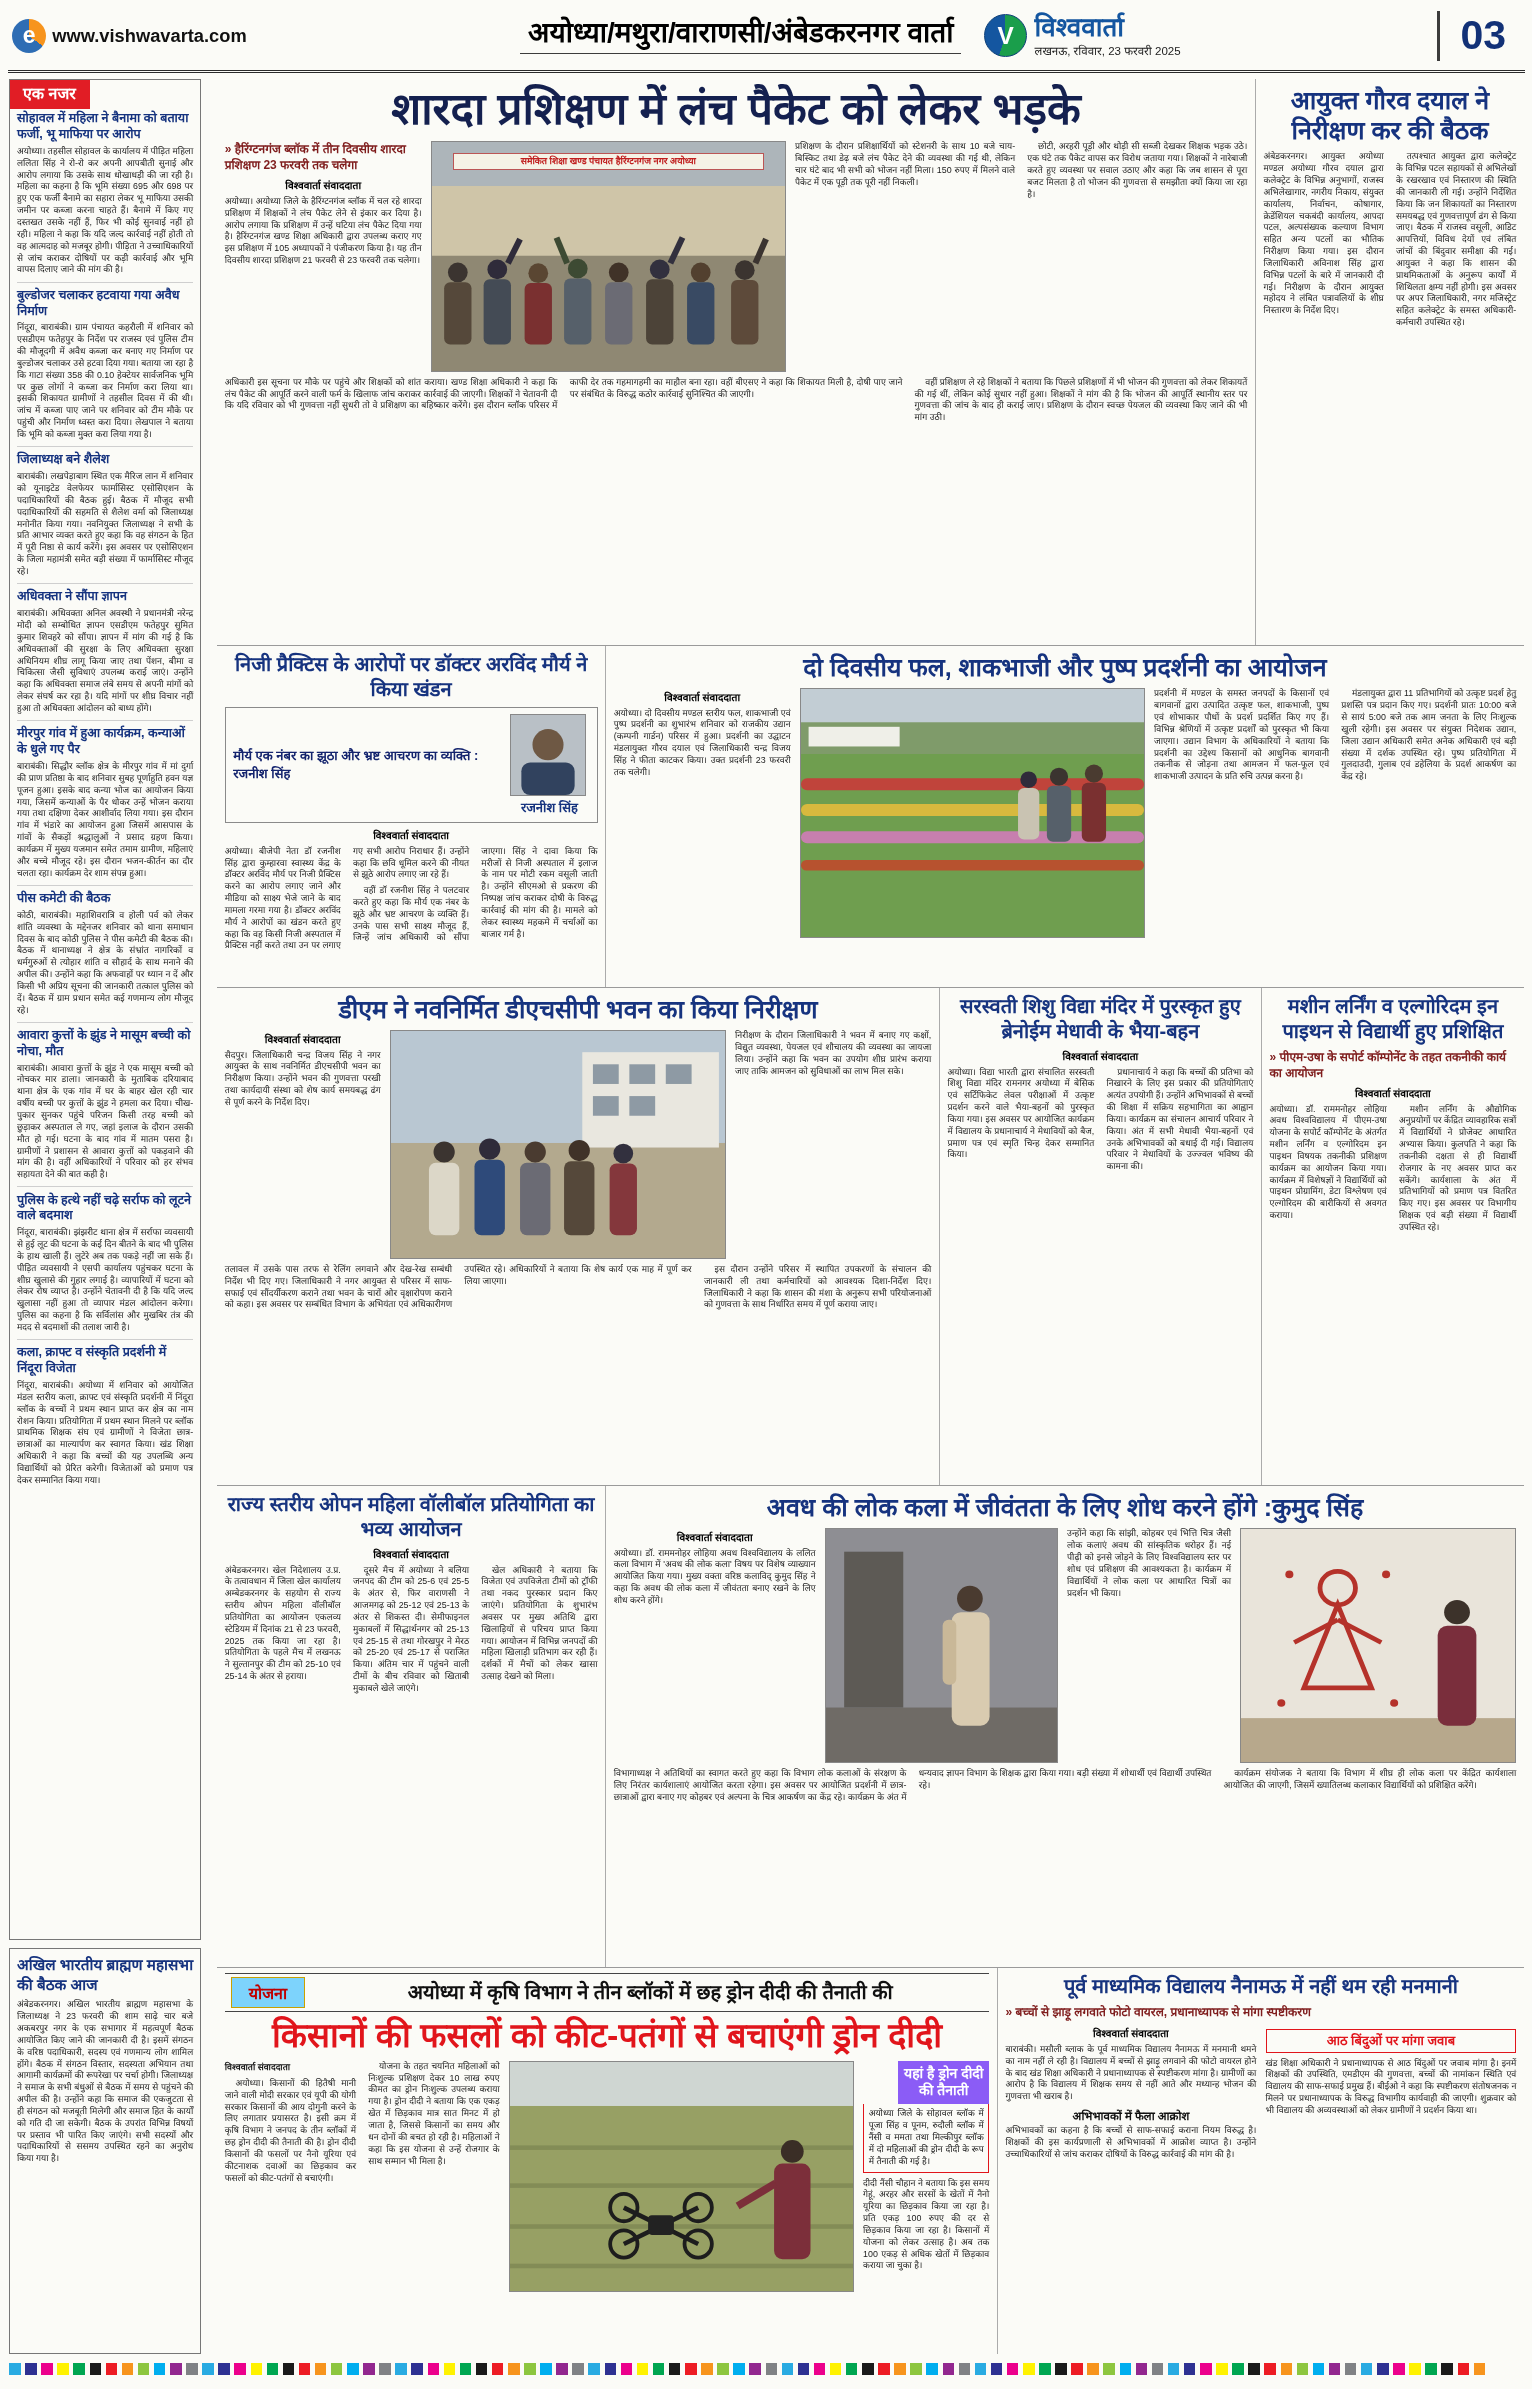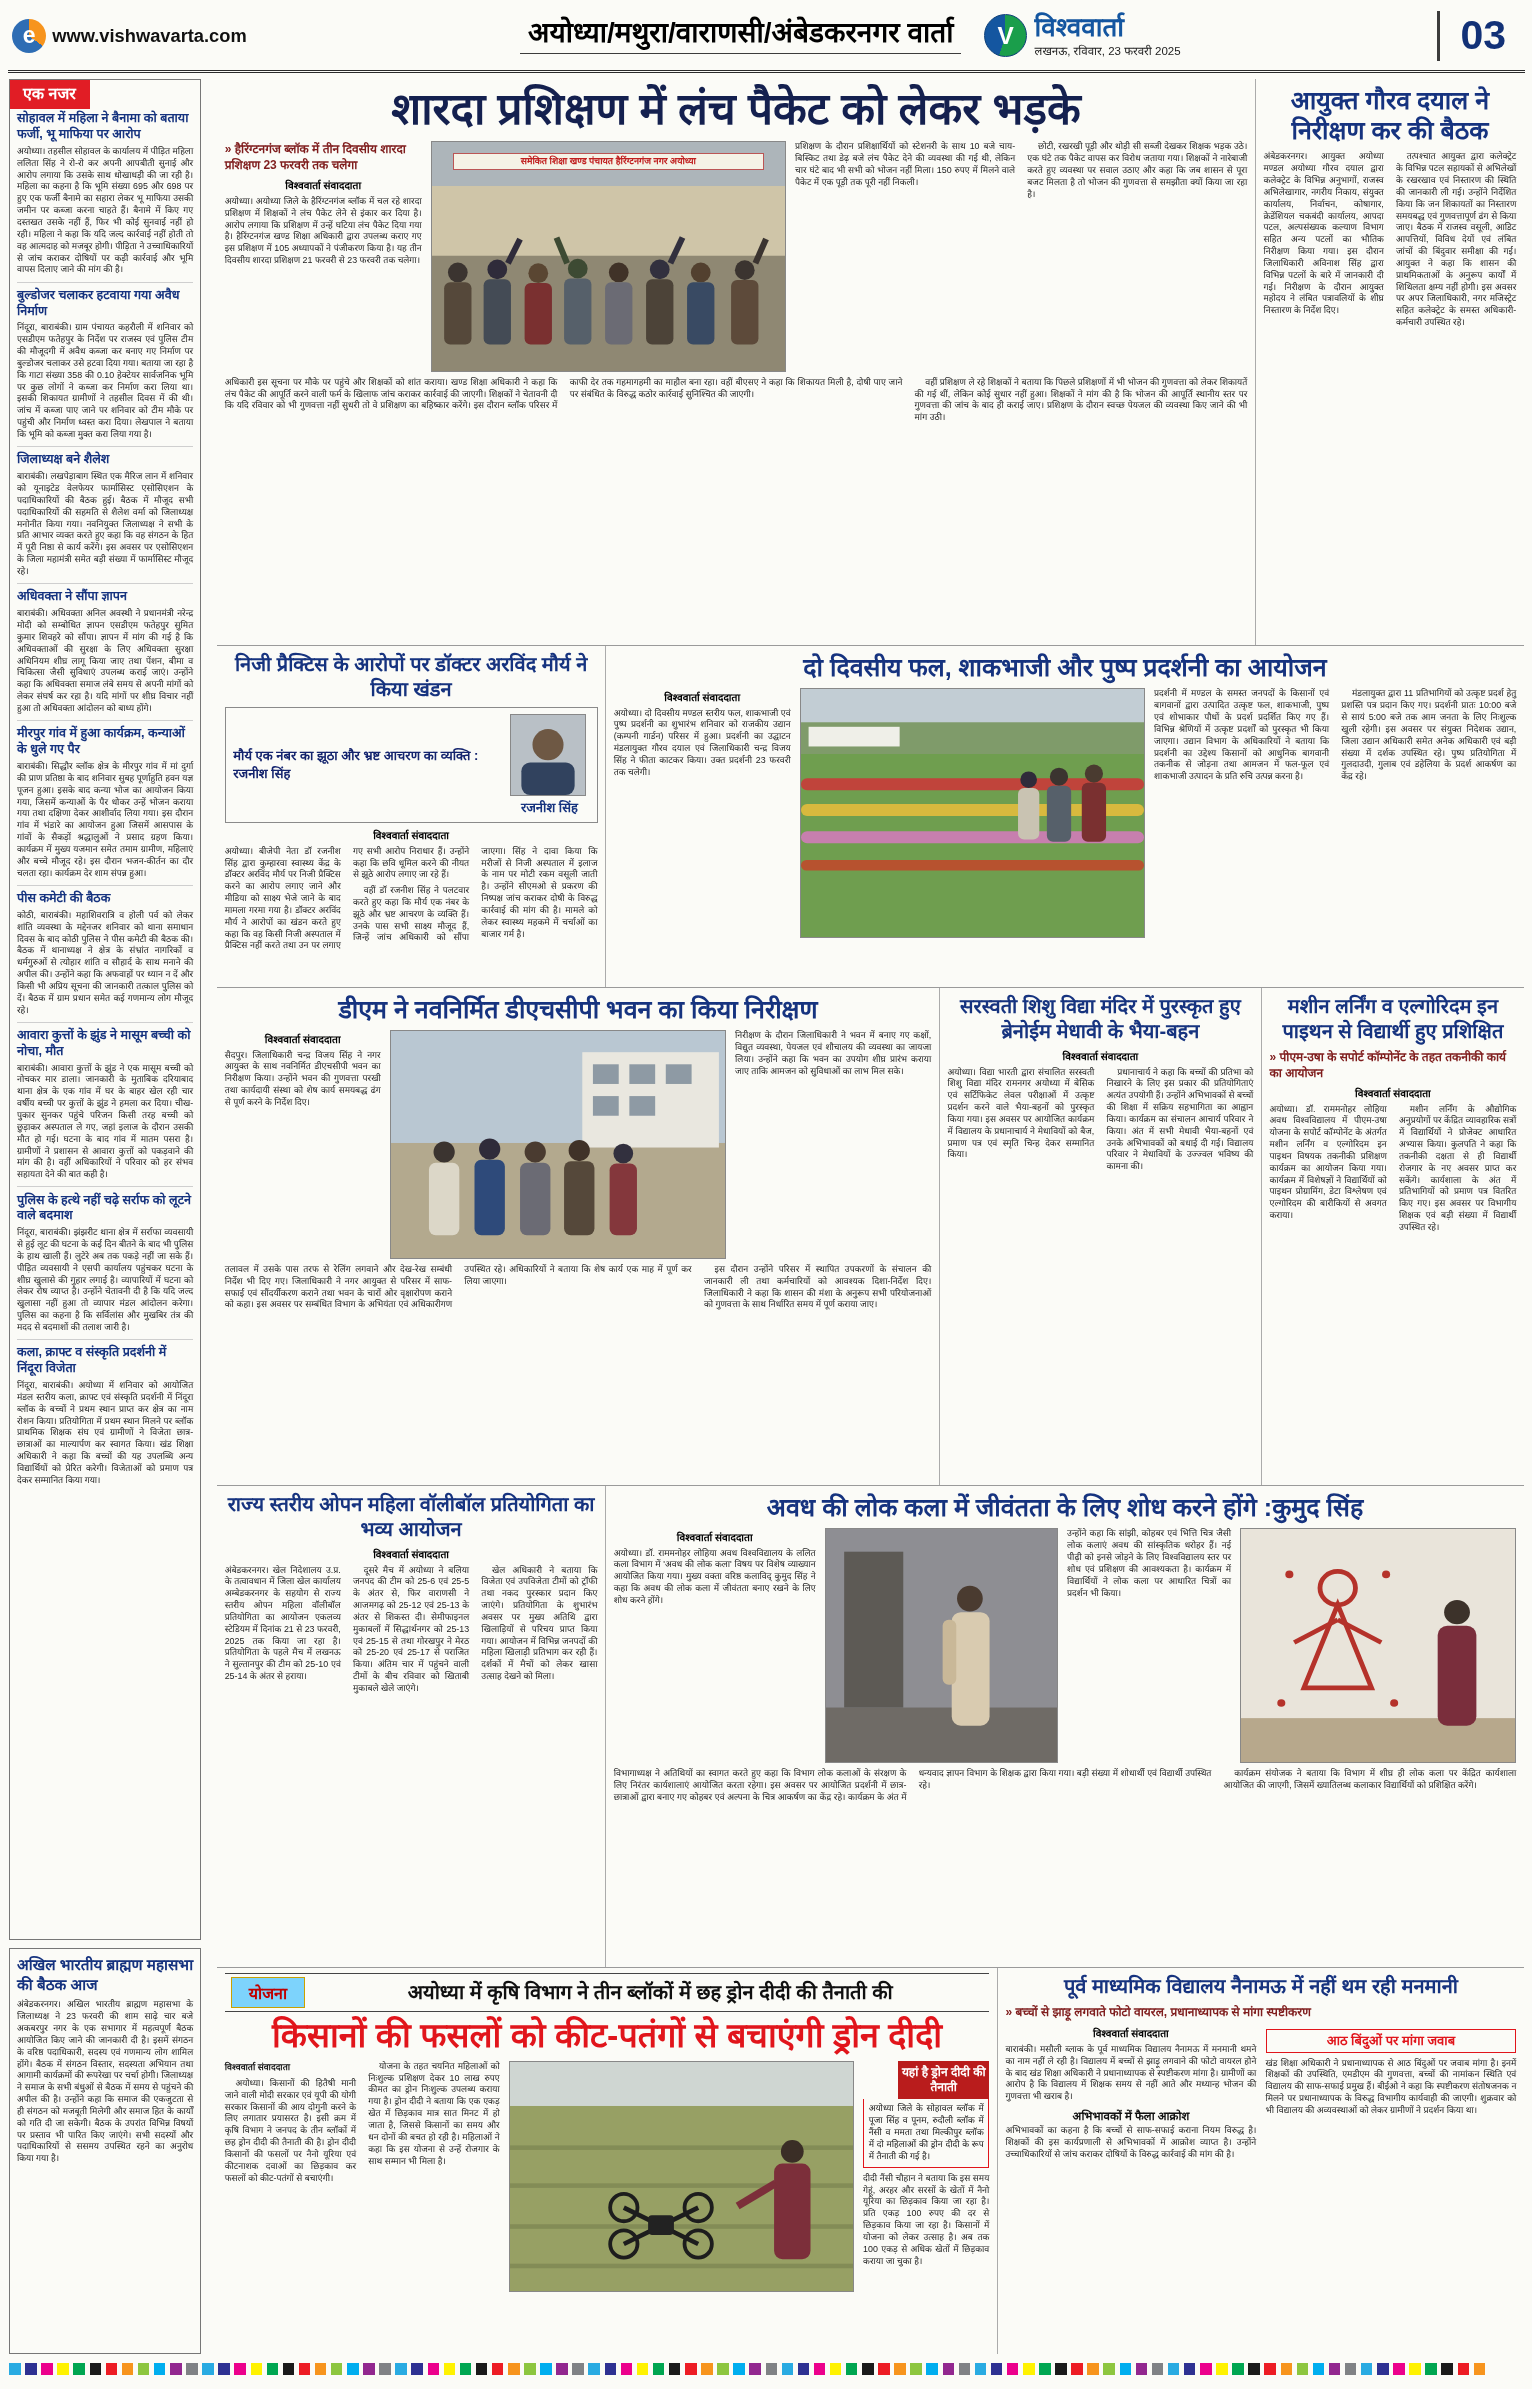--- a/index.html
+++ b/index.html
@@ -61,21 +61,21 @@
   .photo-banner { position:absolute; top:10.7px; left:6%; width:88%; background:#f5f2e6; color:#c02020; border:0.8px solid #b55; font-size:9.2px; font-weight:bold; text-align:center; padding:2.3px 1.5px; line-height:1.2; }
   .portrait-wrap { width:79px; flex-shrink:0; text-align:center; }
   .portrait-cap { font-size:13px; font-weight:bold; color:#16337f; margin-top:2.3px; }
 
   
   .quote-box { border:1.1px solid #8a8a8a; padding:6.1px 7.6px; display:flex; gap:7.6px; align-items:center; margin-bottom:4.6px; }
   .quote-text { font-size:13px; font-weight:bold; color:#14246e; line-height:1.35; }
   .strap-bar { display:flex; align-items:center; gap:12.2px; border-top:1.5px solid #444; border-bottom:1.5px solid #444; padding:3.8px 6.1px; margin-bottom:3.1px; }
   .badge-yellow { background:#7dd3fc; color:#c00000; font-weight:bold; font-size:16px; padding:3.1px 17px; border:0.8px solid #c9a100; flex-shrink:0; }
   .strap-text { font-size:20px; font-weight:bold; color:#101010; text-align:center; flex:1; line-height:1.15; }
-  .redbox-title { background:#b91c1c; color:#fff; font-weight:bold; font-size:12px; text-align:center; padding:4.6px 3.1px; line-height:1.2;margin-left:35px; }
+  .redbox-title { background:#8b5cf6; color:#fff; font-weight:bold; font-size:14px; text-align:center; padding:4.6px 3.1px; line-height:1.2;margin-left:35px; }
   .redbox-body { border:0.8px solid #e1151b; border-top:none; padding:4.6px; font-size:8.9px; line-height:1.33; text-align:justify; }
   .red-sub { color:#e1151b; border:0.8px solid #e1151b; font-size:13px; font-weight:bold; text-align:center; padding:3.1px; margin:4.6px 0; line-height:1.2; }
   .bold-sub { font-size:11.5px; font-weight:bold; color:#111; text-align:center; margin:4.6px 0 2.3px; }
 
   .flex-row { display:flex; gap:9.2px; }
   .flex1 { flex:1; min-width:0; }
 
   
   .color-strip { display:flex; gap:4.6px; padding:3.1px 1.5px; height:20px; overflow:hidden; }
   .color-strip .sq { width:11.5px; height:11.5px; flex-shrink:0; }
@@ -192,21 +192,21 @@
                 <circle cx="354" cy="172" r="13" fill="#52402f"></circle>
                   <rect x="336" y="185" width="36" height="82" rx="8" fill="#394a63"></rect>
                 <circle cx="412" cy="169" r="13" fill="#3b3430"></circle>
                   <rect x="394" y="182" width="36" height="85" rx="8" fill="#5d4a3a"></rect>
                   <line x1="426" y1="160" x2="440" y2="128" stroke="#3b3430" stroke-width="8"></line>
               </svg>
               <div class="photo-banner">समेकित शिक्षा खण्ड पंचायत हैरिंग्टनगंज नगर अयोध्या</div>
             </div>
             <div class="flex1 body-txt cols-2">
               <p>प्रशिक्षण के दौरान प्रशिक्षार्थियों को स्टेशनरी के साथ 10 बजे चाय-बिस्किट तथा डेढ़ बजे लंच पैकेट देने की व्यवस्था की गई थी, लेकिन चार घंटे बाद भी सभी को भोजन नहीं मिला। 150 रुपए में मिलने वाले पैकेट में एक पूड़ी तक पूरी नहीं निकली।</p>
-              <p>छोटी, रखरखी पूड़ी और थोड़ी सी सब्जी देखकर शिक्षक भड़क उठे। एक घंटे तक पैकेट वापस कर विरोध जताया गया। शिक्षकों ने नारेबाजी करते हुए व्यवस्था पर सवाल उठाए और कहा कि जब शासन से पूरा बजट मिलता है तो भोजन की गुणवत्ता से समझौता क्यों किया जा रहा है।</p>
+              <p>छोटी, अरहरी पूड़ी और थोड़ी सी सब्जी देखकर शिक्षक भड़क उठे। एक घंटे तक पैकेट वापस कर विरोध जताया गया। शिक्षकों ने नारेबाजी करते हुए व्यवस्था पर सवाल उठाए और कहा कि जब शासन से पूरा बजट मिलता है तो भोजन की गुणवत्ता से समझौता क्यों किया जा रहा है।</p>
             </div>
           </div>
           <div class="body-txt cols-3 mt6">
             <p>अधिकारी इस सूचना पर मौके पर पहुंचे और शिक्षकों को शांत कराया। खण्ड शिक्षा अधिकारी ने कहा कि लंच पैकेट की आपूर्ति करने वाली फर्म के खिलाफ जांच कराकर कार्रवाई की जाएगी। शिक्षकों ने चेतावनी दी कि यदि रविवार को भी गुणवत्ता नहीं सुधरी तो वे प्रशिक्षण का बहिष्कार करेंगे। इस दौरान ब्लॉक परिसर में काफी देर तक गहमागहमी का माहौल बना रहा। वहीं बीएसए ने कहा कि शिकायत मिली है, दोषी पाए जाने पर संबंधित के विरुद्ध कठोर कार्रवाई सुनिश्चित की जाएगी।</p>
             <p>वहीं प्रशिक्षण ले रहे शिक्षकों ने बताया कि पिछले प्रशिक्षणों में भी भोजन की गुणवत्ता को लेकर शिकायतें की गई थीं, लेकिन कोई सुधार नहीं हुआ। शिक्षकों ने मांग की है कि भोजन की आपूर्ति स्थानीय स्तर पर गुणवत्ता की जांच के बाद ही कराई जाए। प्रशिक्षण के दौरान स्वच्छ पेयजल की व्यवस्था किए जाने की भी मांग उठी।</p>
           </div>
         </article>
 
         <article class="art bl" style="flex:0 0 269px;">
           <h2 class="h-lg">आयुक्त गौरव दयाल ने निरीक्षण कर की बैठक</h2>

